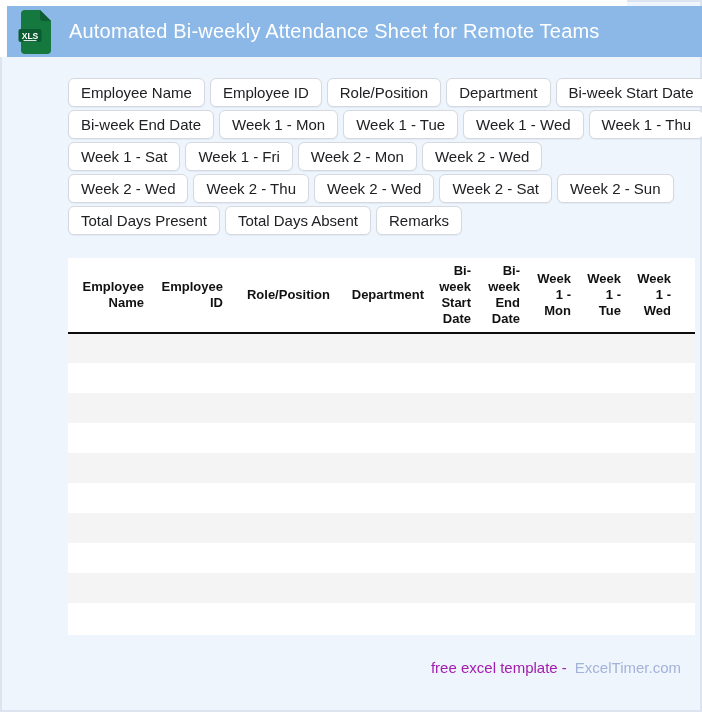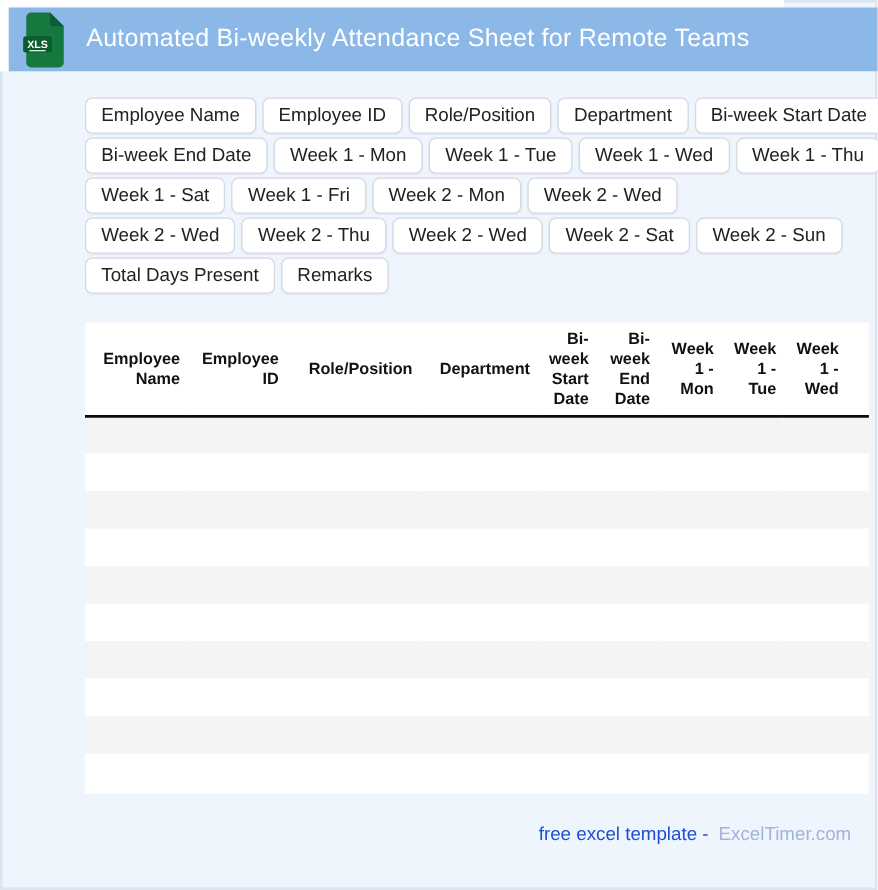--- a/index.html
+++ b/index.html
@@ -27,21 +27,21 @@
                 overflow:hidden; background:#ffffff; }
   table { border-collapse:collapse; table-layout:fixed; width:703px; background:#ffffff; }
   thead th { font-size:13px; font-weight:bold; color:#111111; text-align:right;
              vertical-align:middle; line-height:16px; padding:5px; height:75px;
              border-bottom:2px solid #0c0c0c; word-wrap:break-word; }
   tbody td { height:30px; padding:0 5px; }
   tbody tr:nth-child(odd)  { background:#f4f4f5; }
   tbody tr:nth-child(even) { background:#ffffff; }
 
   .footer { position:absolute; right:21px; top:659px; font-size:15px; white-space:nowrap; }
-  .footer .muted { color:#1d4ed8; margin-right:8px; }
+  .footer .muted { color:#a21caf; margin-right:8px; }
   .footer .brand { color:#a3b3d9; font-weight:normal; cursor:pointer; }
 </style>
 </head>
 <body>
 
 <div class="panel">
   <div class="top-strip"></div>
   <div class="left-strip"></div>
 
   <div class="header-bar">
@@ -78,20 +78,21 @@
       </div>
       <div class="chip-row">
         <span class="chip">Week 2 - Wed</span>
         <span class="chip">Week 2 - Thu</span>
         <span class="chip">Week 2 - Wed</span>
         <span class="chip">Week 2 - Sat</span>
         <span class="chip">Week 2 - Sun</span>
       </div>
       <div class="chip-row">
         <span class="chip">Total Days Present</span>
+        <span class="chip">Total Days Absent</span>
         <span class="chip">Remarks</span>
       </div>
     </div>
 
   <div class="table-wrap">
     <table>
       <thead>
           <tr id="thead-row">
             <th style="width: 81px;">Employee Name</th>
             <th style="width: 79px;">Employee ID</th>

